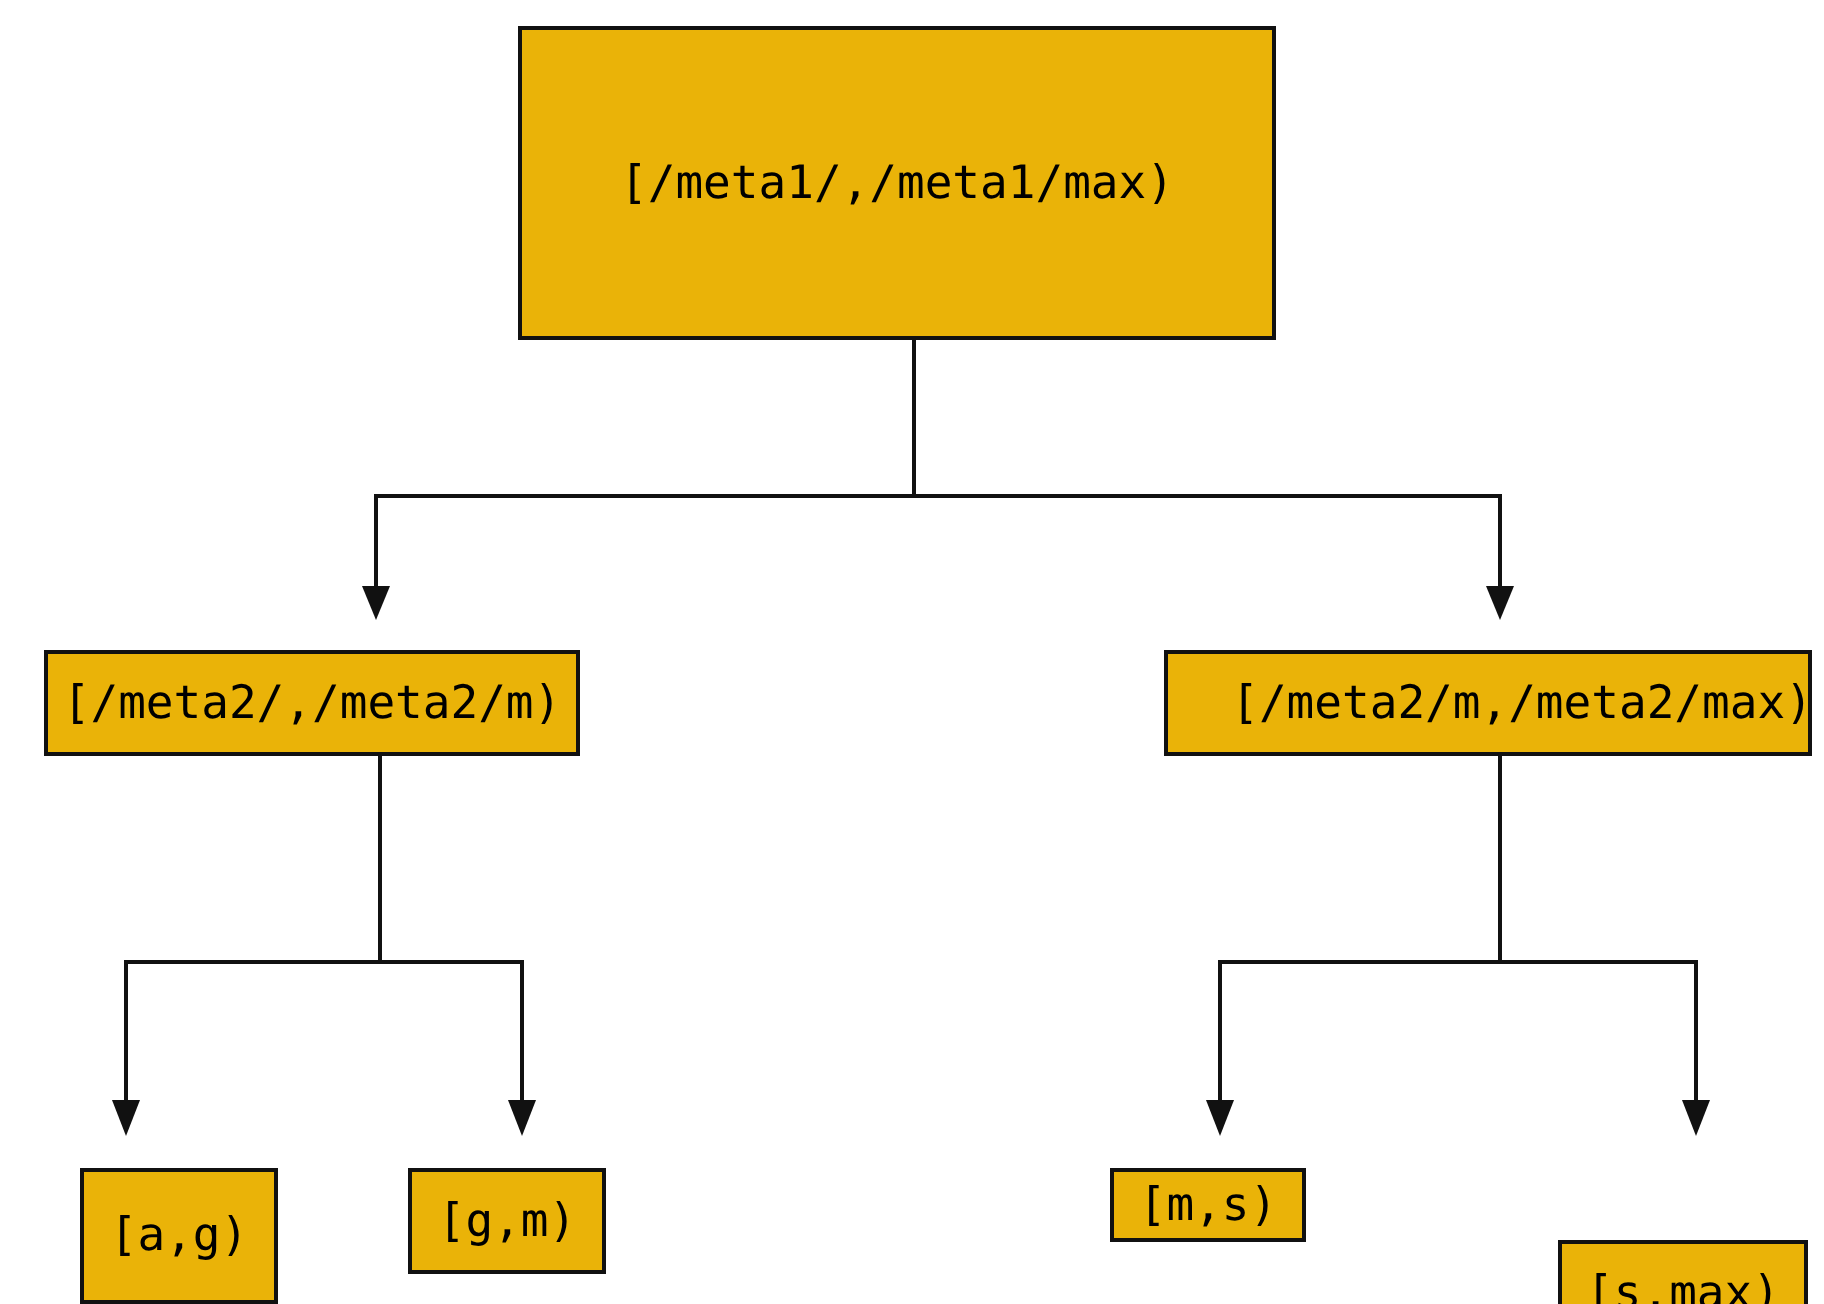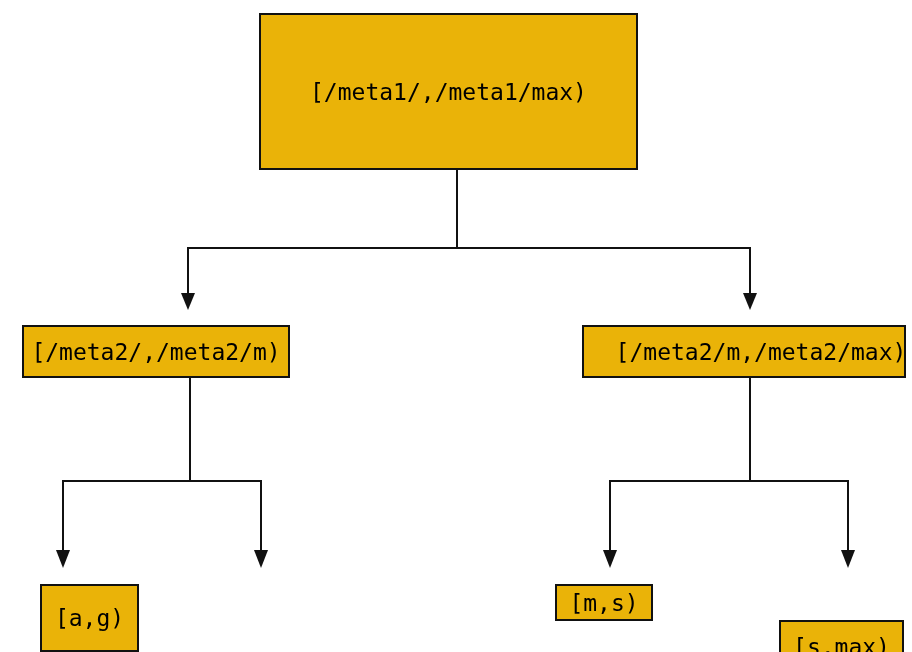--- a/index.html
+++ b/index.html
@@ -84,20 +84,23 @@
   </div>
 
   <div class="node node-meta2-high">
     <span>[/meta2/m,/meta2/max)</span>
   </div>
 
   <div class="node node-leaf-ag">
     <span>[a,g)</span>
   </div>
 
+  <div class="node node-leaf-gm">
+    <span>[g,m)</span>
+  </div>
 
   <div class="node node-leaf-ms">
     <span>[m,s)</span>
   </div>
 
   <div class="node node-leaf-smax">
     <span>[s,max)</span>
   </div>
 
 </div>

